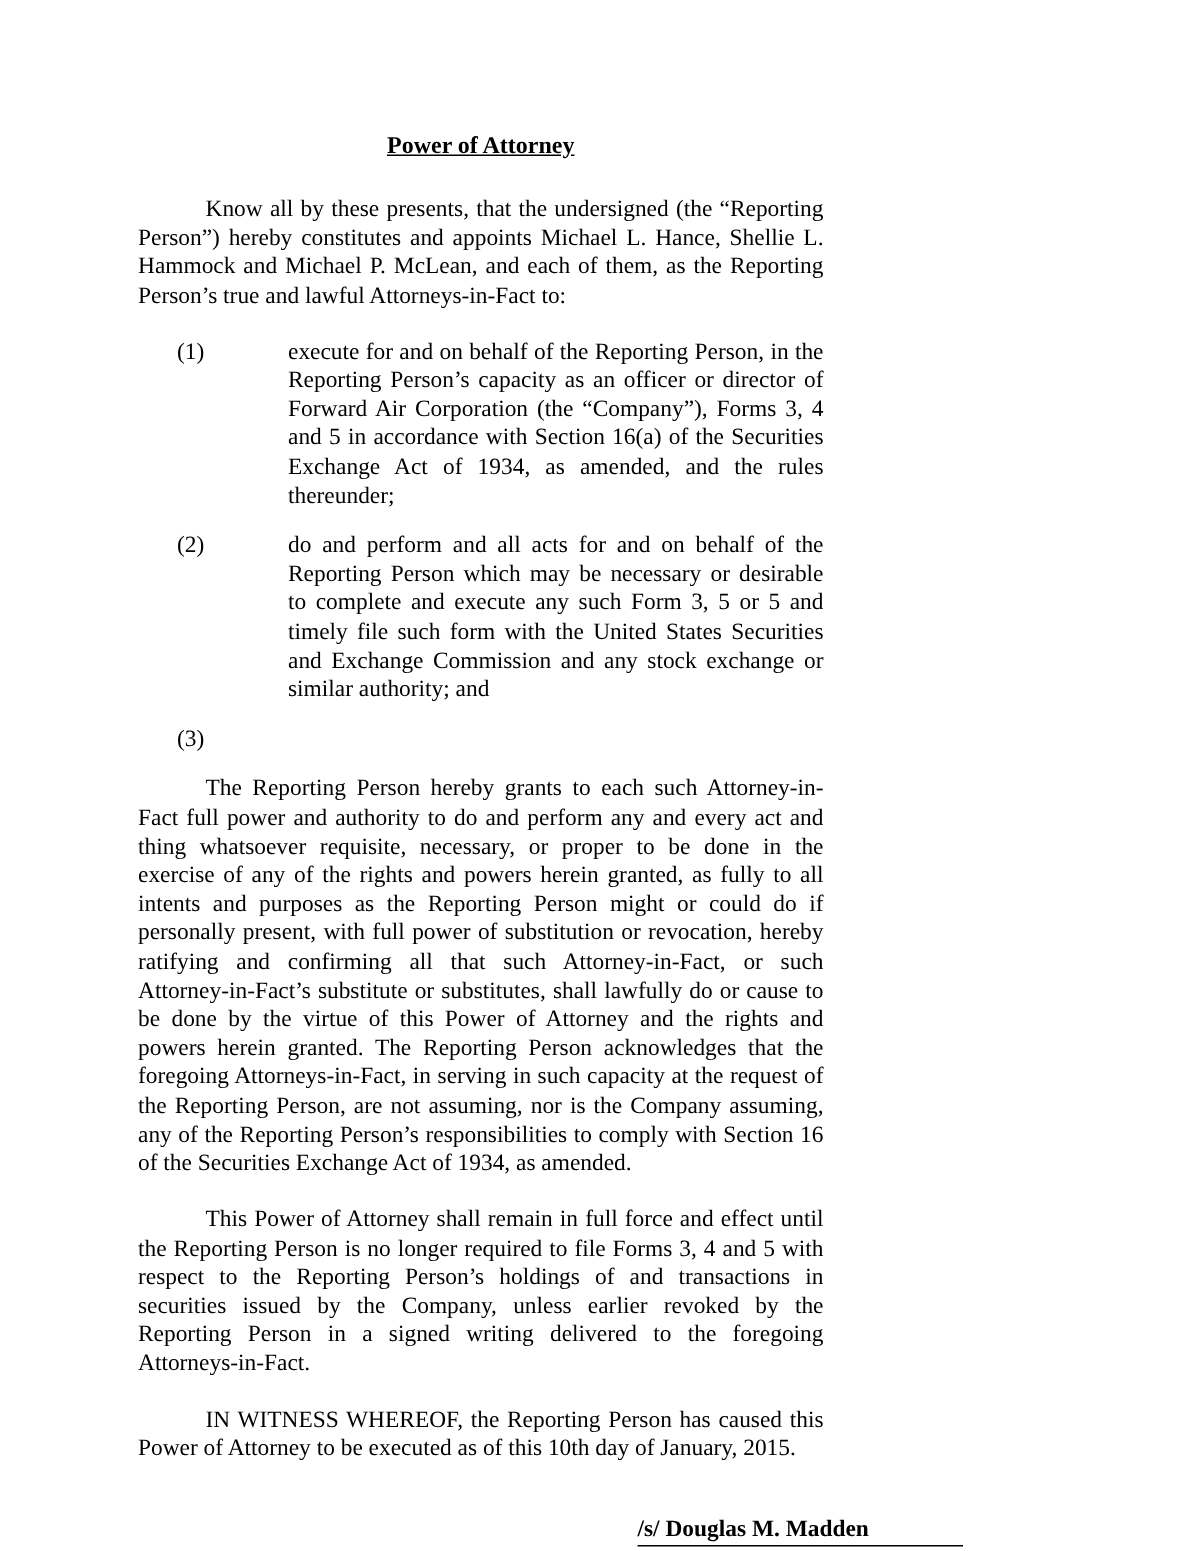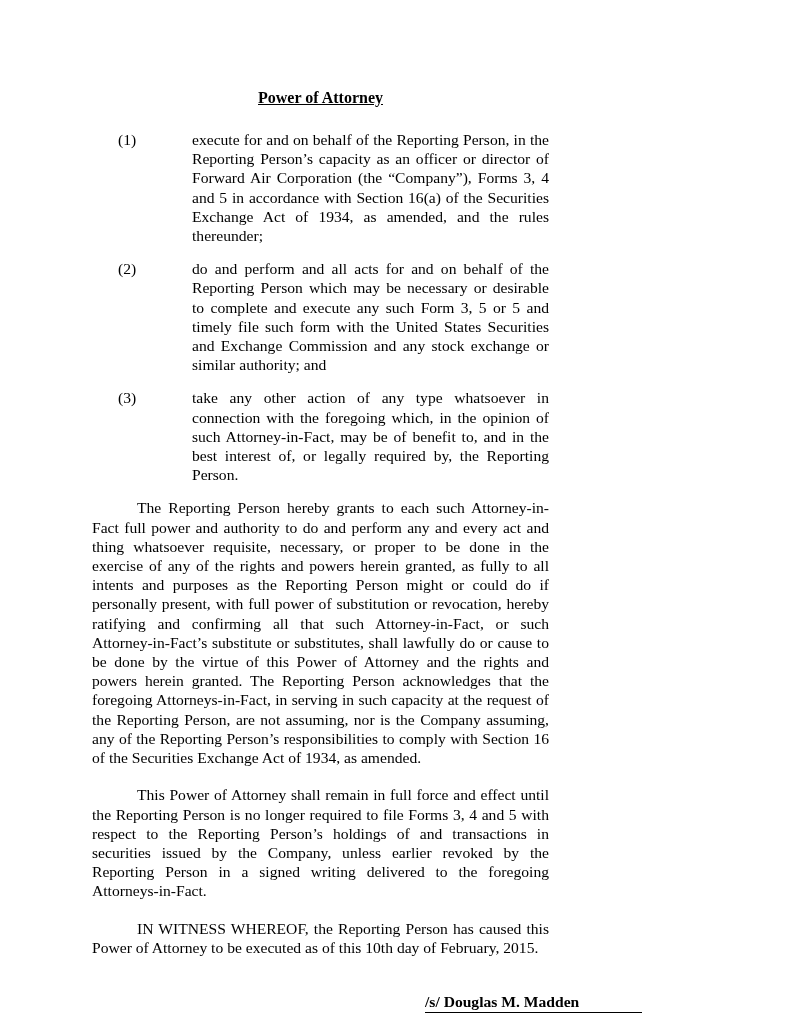--- a/index.html
+++ b/index.html
@@ -60,39 +60,39 @@
     padding-top: 1px;
   }
 </style>
 </head>
 <body>
 
 <div class="page">
 
   <h1 class="doc-title">Power of Attorney</h1>
 
+  <p class="para">Know all by these presents, that the undersigned (the “Reporting Person”) hereby constitutes and appoints Michael L. Hance, Shellie L. Hammock and Michael P. McLean, and each of them, as the Reporting Person’s true and lawful Attorneys-in-Fact to:</p>
 
   <div class="list-item">
     <span class="list-num">(1)</span>
     <p class="list-text">execute for and on behalf of the Reporting Person, in the Reporting Person’s capacity as an officer or director of Forward Air Corporation (the “Company”), Forms 3, 4 and 5 in accordance with Section 16(a) of the Securities Exchange Act of 1934, as amended, and the rules thereunder;</p>
   </div>
 
   <div class="list-item">
     <span class="list-num">(2)</span>
     <p class="list-text">do and perform and all acts for and on behalf of the Reporting Person which may be necessary or desirable to complete and execute any such Form 3, 5 or 5 and timely file such form with the United States Securities and Exchange Commission and any stock exchange or similar authority; and</p>
   </div>
 
   <div class="list-item">
     <span class="list-num">(3)</span>
-    <p class="list-text">take any other action of any type whatsoever in connection with the foregoing which, in the opinion of such Attorney-in-Fact, may be of benefit to, and in the best interest of, or legally required by, the Reporting Person.</p>
   </div>
 
   <p class="para">The Reporting Person hereby grants to each such Attorney-in-Fact full power and authority to do and perform any and every act and thing whatsoever requisite, necessary, or proper to be done in the exercise of any of the rights and powers herein granted, as fully to all intents and purposes as the Reporting Person might or could do if personally present, with full power of substitution or revocation, hereby ratifying and confirming all that such Attorney-in-Fact, or such Attorney-in-Fact’s substitute or substitutes, shall lawfully do or cause to be done by the virtue of this Power of Attorney and the rights and powers herein granted.  The Reporting Person acknowledges that the foregoing Attorneys-in-Fact, in serving in such capacity at the request of the Reporting Person, are not assuming, nor is the Company assuming, any of the Reporting Person’s responsibilities to comply with Section 16 of the Securities Exchange Act of 1934, as amended.</p>
 
   <p class="para">This Power of Attorney shall remain in full force and effect until the Reporting Person is no longer required to file Forms 3, 4 and 5 with respect to the Reporting Person’s holdings of and transactions in securities issued by the Company, unless earlier revoked by the Reporting Person in a signed writing delivered to the foregoing Attorneys-in-Fact.</p>
 
-  <p class="para">IN WITNESS WHEREOF, the Reporting Person has caused this Power of Attorney to be executed as of this 10th day of February, 2015.</p>
+  <p class="para">IN WITNESS WHEREOF, the Reporting Person has caused this Power of Attorney to be executed as of this 10th day of January, 2015.</p>
 
   <div class="signature-block">
     <div class="sig-line">/s/ Douglas M. Madden</div>
   </div>
 
 </div>
 
 </body></html>

